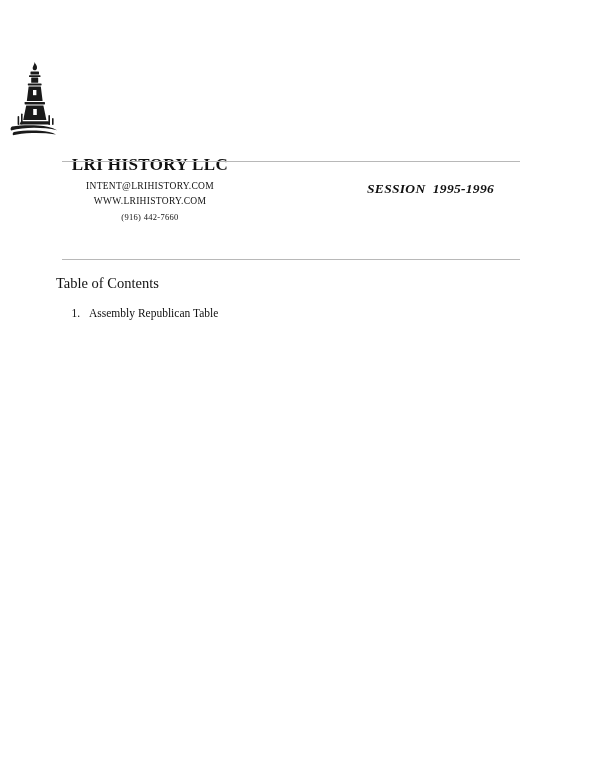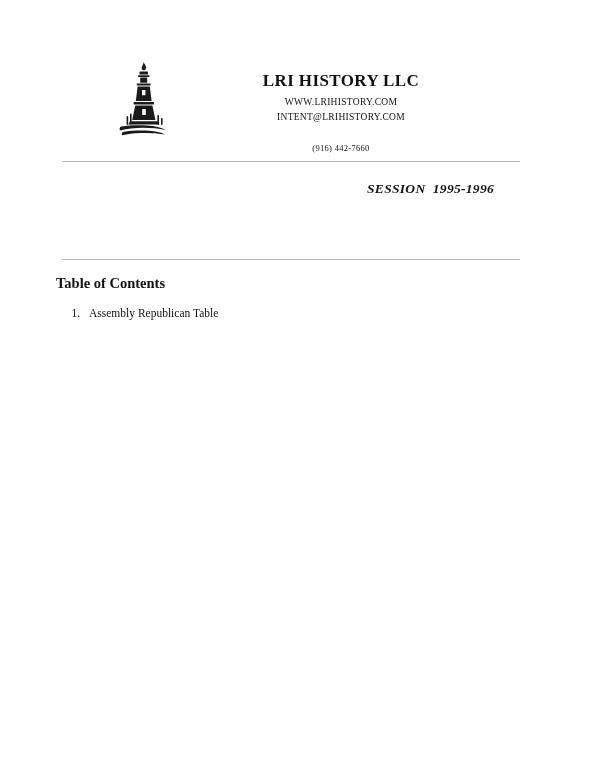--- a/index.html
+++ b/index.html
@@ -18,21 +18,21 @@
     color: #1a1a1a;
   }
 
   
   .letterhead {
     position: absolute;
     top: 58px;
     left: 0;
     width: 600px;
     display: flex;
-    flex-direction: row;
+    flex-direction: column;
     align-items: flex-start;
     justify-content: center;
   }
   .logo-wrap {
     width: 72px;
     height: 82px;
     margin-right: 10px;
     margin-top: 2px;
     flex: 0 0 auto;
   }
@@ -53,21 +53,21 @@
   }
   .contact-line {
     font-family: "Liberation Serif", serif;
     font-size: 9.5px;
     letter-spacing: 0.3px;
     color: #111;
     margin-top: 5px;
   }
   .contact-line.phone {
     font-size: 8.5px;
-    margin-top: 21px;
+    margin-top: 6px;
   }
 
   
   .rule {
     position: absolute;
     left: 62px;
     width: 458px;
     height: 1px;
     background: #b8b8b8;
   }
@@ -89,21 +89,21 @@
     font-style: italic;
   }
   .session-block div { white-space: pre; }
 
   
   .toc-title {
     position: absolute;
     top: 275px;
     left: 56px;
     font-size: 14.5px;
-    font-weight: bold;
+    font-weight: normal;
     color: #111;
   }
   .toc-list {
     position: absolute;
     top: 307px;
     left: 56px;
     width: 440px;
     margin: 0;
     padding: 0;
     list-style: none;
@@ -162,22 +162,22 @@
           <rect x="17.6" y="56.0" width="1.6" height="9.0" rx="0.8"></rect>
           <rect x="21.0" y="53.5" width="1.6" height="11.0" rx="0.8"></rect>
           <rect x="48.4" y="55.0" width="1.6" height="10.0" rx="0.8"></rect>
           <rect x="52.0" y="58.0" width="1.6" height="7.0" rx="0.8"></rect>
         </g>
       </svg>
     </div>
 
     <div class="letterhead-text">
       <div class="company-name">LRI HISTORY LLC</div>
+      <div class="contact-line">INTENT@LRIHISTORY.COM</div>
       <div class="contact-line">WWW.LRIHISTORY.COM</div>
-      <div class="contact-line">INTENT@LRIHISTORY.COM</div>
       <div class="contact-line phone">(916) 442-7660</div>
     </div>
   </div>
 
   <div class="rule top"></div>
   <div class="rule bottom"></div>
 
   <div class="session-block">
     <div>SESSION  1995-1996</div>
   </div>

